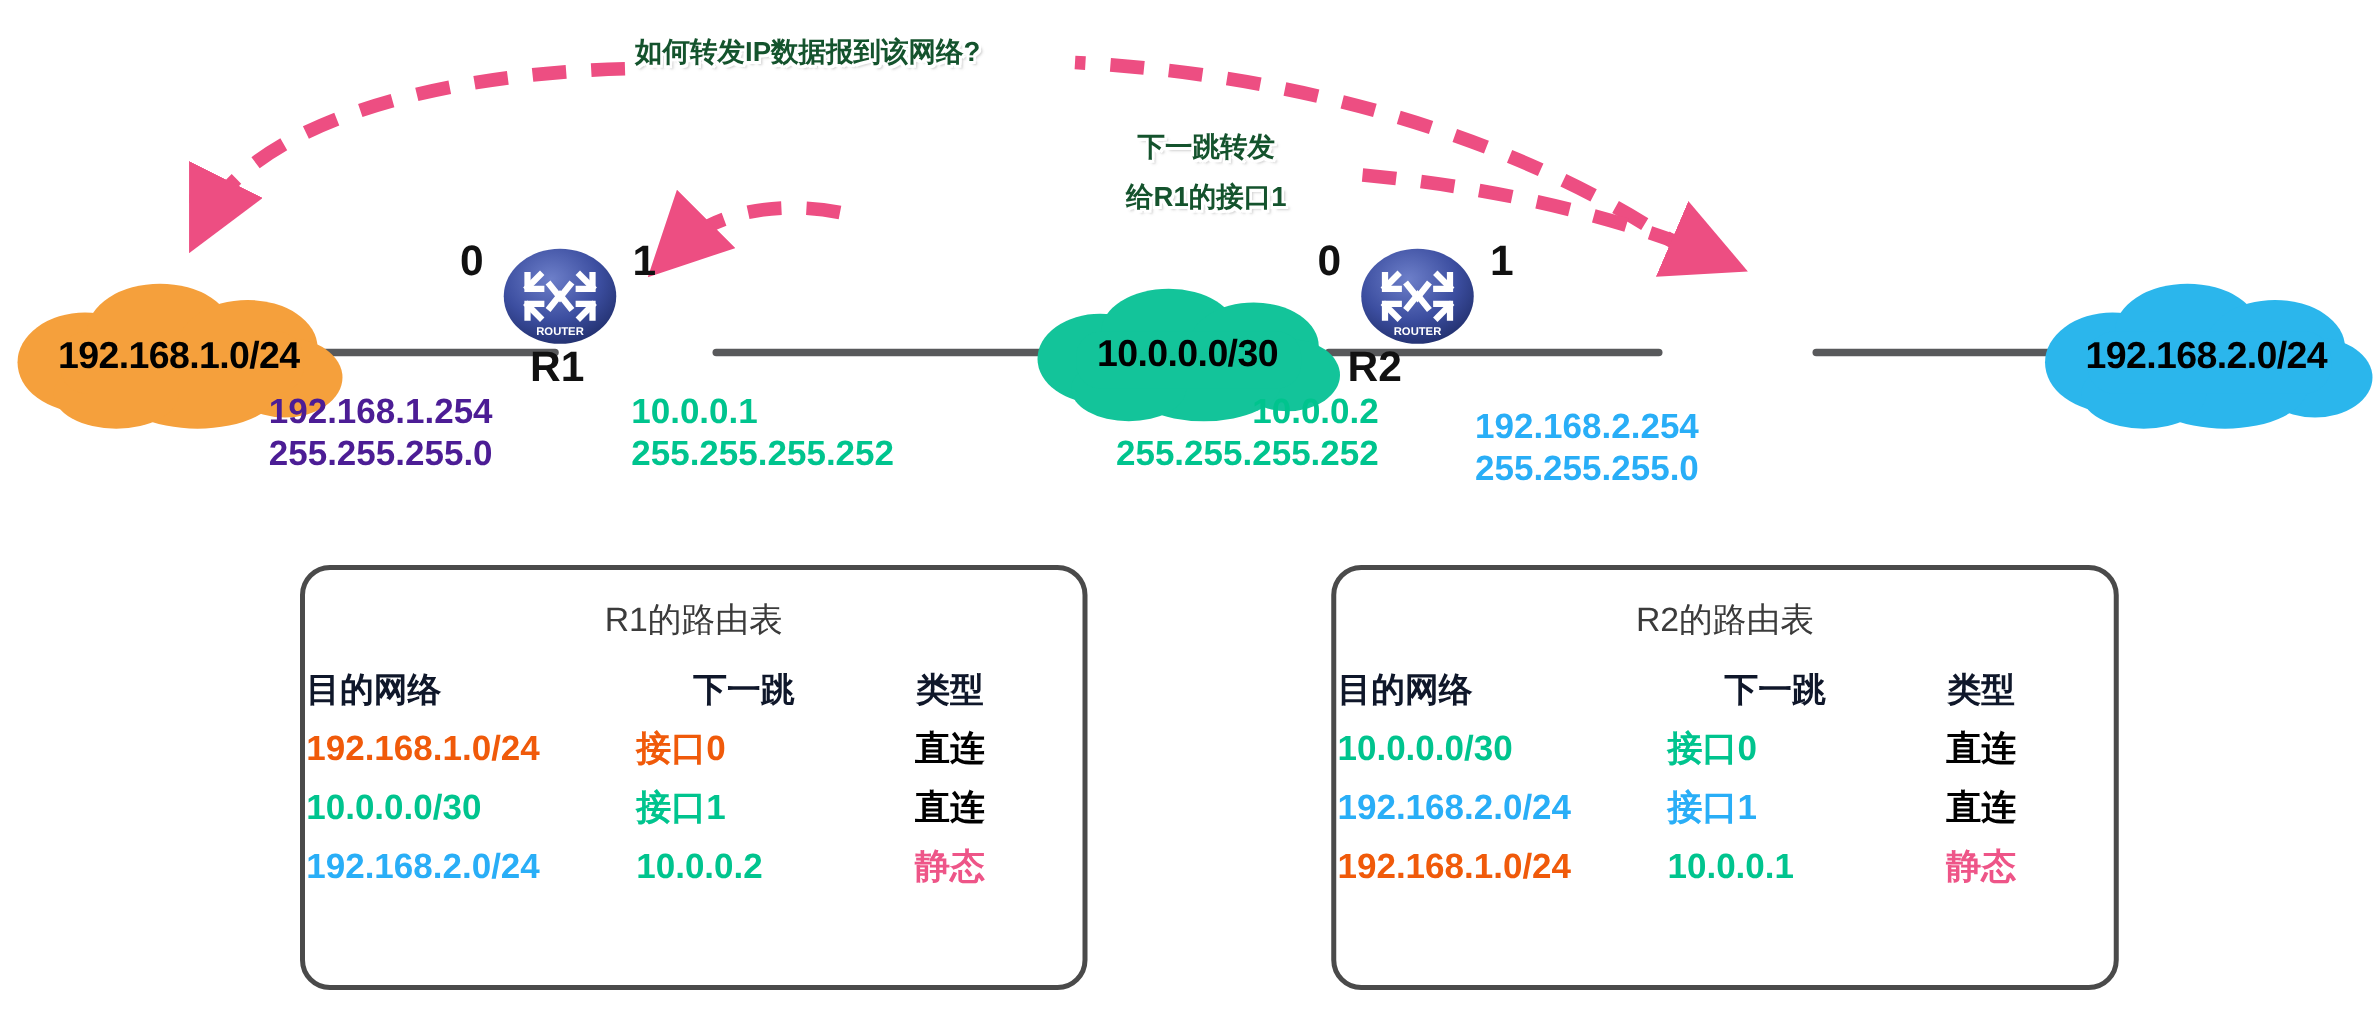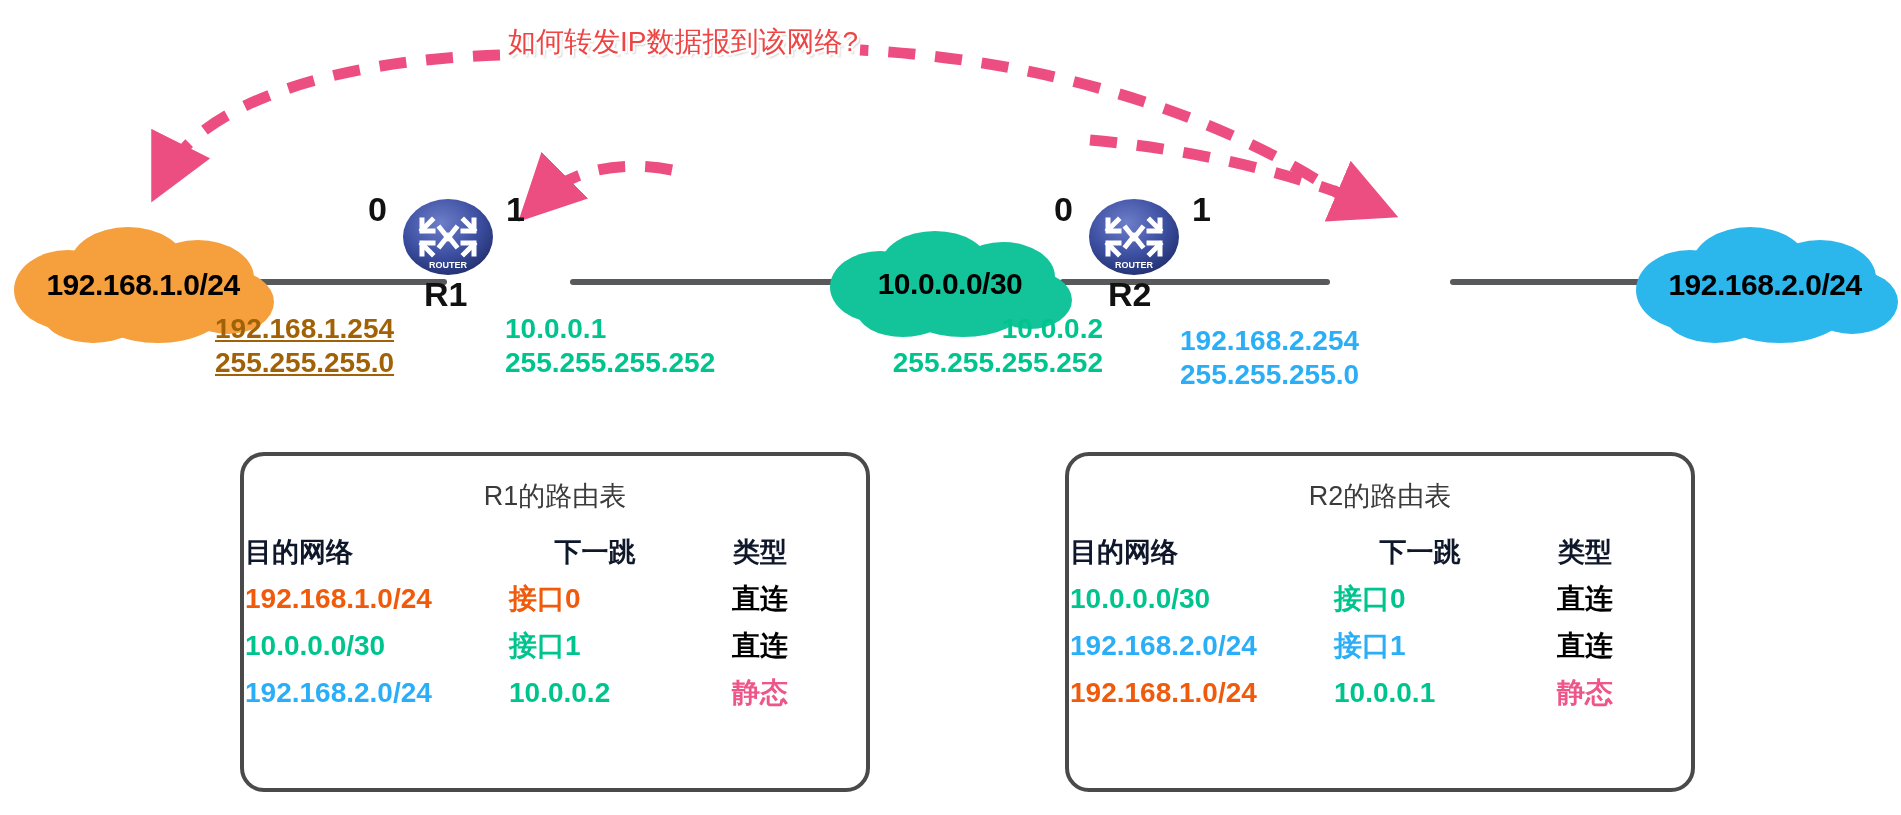--- a/index.html
+++ b/index.html
@@ -19,26 +19,26 @@
 
   
   .router{position:absolute;width:96px;height:76px;}
   .rname{position:absolute;font-weight:bold;font-size:34px;color:#111;}
 
   
   .port{position:absolute;font-weight:bold;font-size:34px;color:#111;}
 
   
   .iptxt{position:absolute;font-weight:bold;font-size:28px;line-height:34px;}
-  .ip-orange{color:#a16207;text-decoration:underline;}
+  .ip-orange{color:#4c1d95;}
   .ip-green{color:#00C48E;}
   .ip-blue{color:#29AEF7;}
 
   
-  .callout{position:absolute;font-weight:normal;color:#ef4444;font-size:28px;
+  .callout{position:absolute;font-weight:bold;color:#14532d;font-size:22px;
            line-height:40px;text-align:center;
            text-shadow: -2px -2px 0 #fff, 2px -2px 0 #fff, -2px 2px 0 #fff, 2px 2px 0 #fff,
                         0 -2px 0 #fff, 0 2px 0 #fff, -2px 0 0 #fff, 2px 0 0 #fff,
                         3px 3px 2px rgba(120,120,120,.35);}
 
   
   .rtbox{position:absolute;border:4px solid #4a4a4a;border-radius:24px;
          box-sizing:border-box;background:transparent;}
   .rttitle{position:absolute;font-size:27px;font-weight:normal;color:#3b3b3b;}
   .rtgrid{position:absolute;display:grid;}
@@ -65,20 +65,22 @@
   <path d="M 1355,205 C 1250,130 1080,62 860,50" fill="none" stroke="#ED4E82" stroke-width="11" stroke-dasharray="27 20" stroke-linecap="butt"></path>
 
   <path d="M 672,170 C 620,160 570,170 540,200" fill="none" stroke="#ED4E82" stroke-width="11" stroke-dasharray="27 20" stroke-linecap="butt" marker-end="url(#ah)"></path>
 
   <path d="M 1090,140 C 1200,150 1300,175 1370,205" fill="none" stroke="#ED4E82" stroke-width="11" stroke-dasharray="27 20" stroke-linecap="butt" marker-end="url(#ah)"></path>
 </svg>
 
 <div class="callout nowrap" style="left:508px;top:22px;">如何转发IP数据报到该网络?</div>
 
 <div class="callout" style="left:840px;top:98px;width:250px;">
+  <div>下一跳转发</div>
+  <div>给R1的接口1</div>
 </div>
 
 <div class="wire" style="left:222px;top:279px;width:225px;"></div>
 <div class="wire" style="left:570px;top:279px;width:270px;"></div>
 <div class="wire" style="left:1060px;top:279px;width:270px;"></div>
 <div class="wire" style="left:1450px;top:279px;width:210px;"></div>
 
 <div class="cloud" style="left:8px;top:220px;width:270px;height:125px;">
   <svg width="270" height="125" viewBox="0 0 270 125">
     <g fill="#F5A03C">
@@ -173,21 +175,21 @@
       <path d="M64,56 L74,46"></path>
         <path d="M74,56 L74,45 L63,45" fill="none"></path>
       <path d="M40,30 L48,40 L56,30" fill="none"></path>
       <path d="M40,48 L48,38 L56,48" fill="none"></path>
     </g>
     <text x="48" y="70" font-size="9" font-weight="bold" fill="#ffffff" text-anchor="middle" font-family="Liberation Sans, sans-serif">ROUTER</text>
   </svg>
 </div>
 <div class="port" style="left:1054px;top:190px;">0</div>
 <div class="port" style="left:1192px;top:190px;">1</div>
-<div class="rname" style="left:1108px;top:275px;">R2</div>
+<div class="rname" style="left:1078px;top:275px;">R2</div>
 
 <div class="iptxt ip-orange" style="left:215px;top:312px;text-align:left;">
   <div>192.168.1.254</div>
   <div>255.255.255.0</div>
 </div>
 
 <div class="iptxt ip-green" style="left:505px;top:312px;text-align:left;">
   <div>10.0.0.1</div>
   <div>255.255.255.252</div>
 </div>

